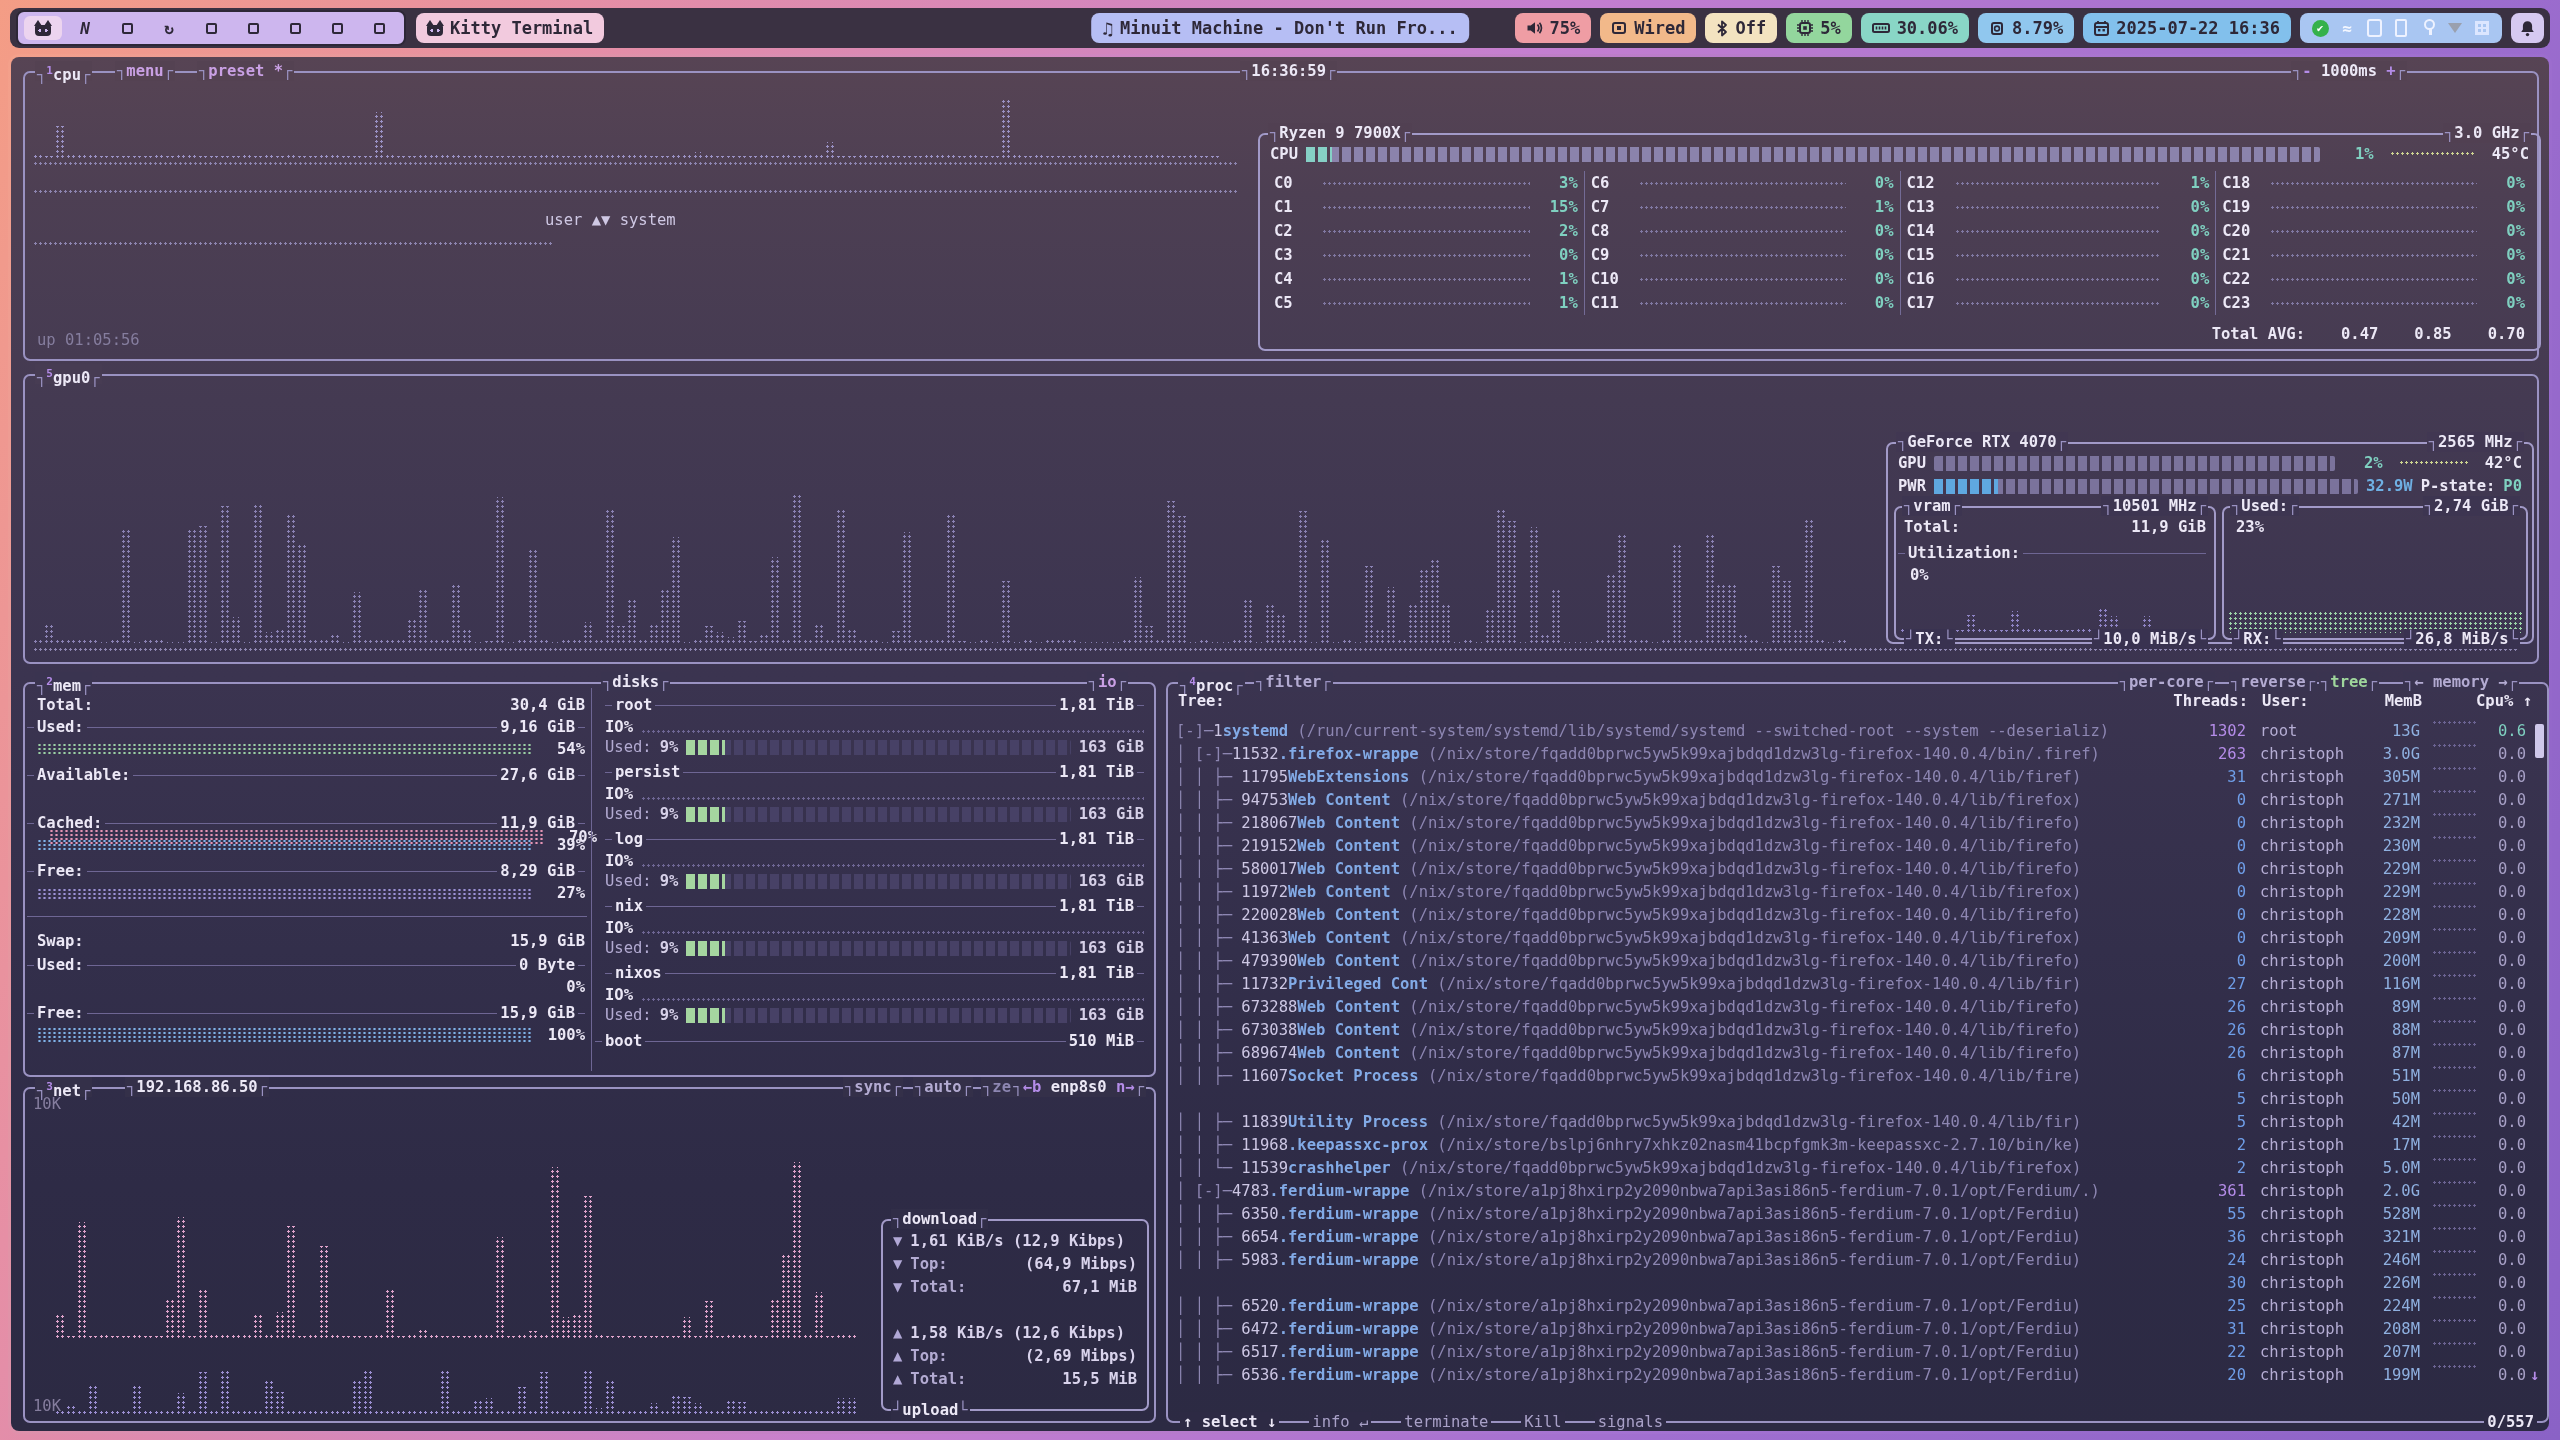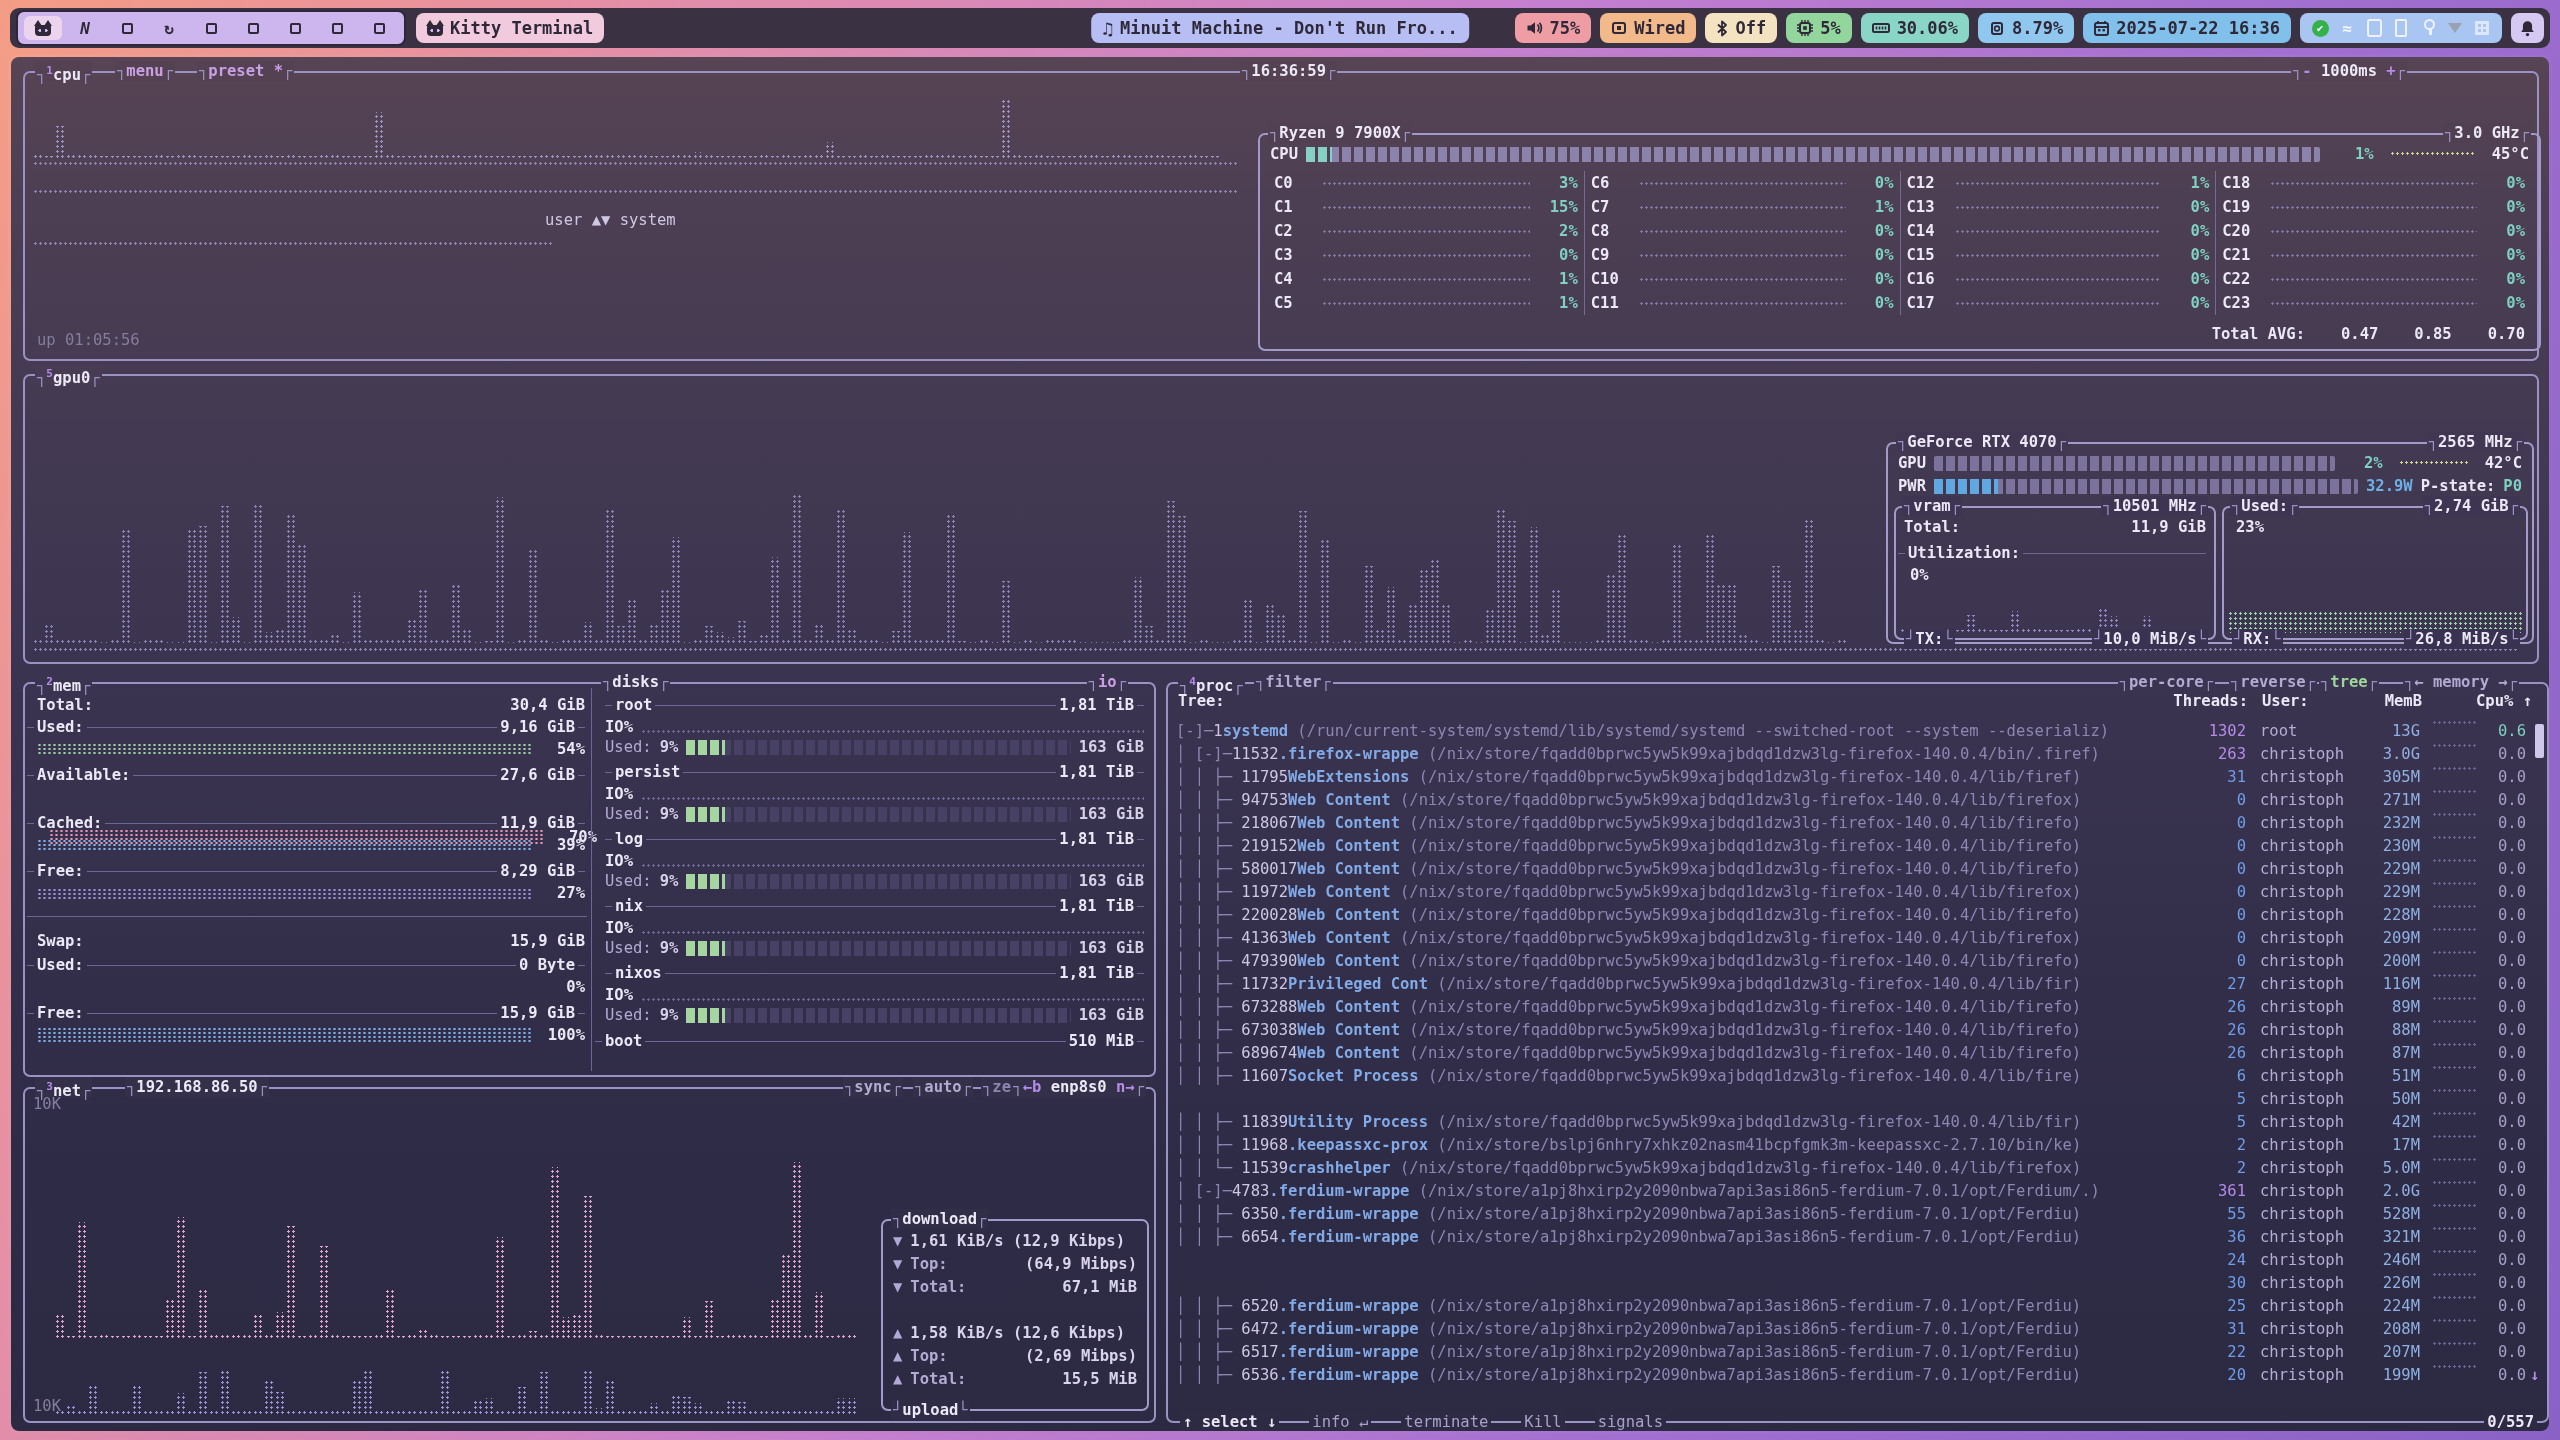--- a/index.html
+++ b/index.html
@@ -1360,20 +1360,21 @@
             <div class="prow">
           <span class="treecell"><span class="dim2">│ │ ├─ </span><span class="ppid">6654</span><span class="pname">.ferdium-wrappe</span><span class="pcmd"> (/nix/store/a1pj8hxirp2y2090nbwa7api3asi86n5-ferdium-7.0.1/opt/Ferdiu)</span></span>
           <span class="pth">36</span>
           <span class="puser">christoph</span>
           <span class="pmem">321M</span>
           <span class="pdots"></span>
           <span class="pcpu">0.0</span>
           <span class="parw"></span>
         </div>
             <div class="prow">
+          <span class="treecell"><span class="dim2">│ │ ├─ </span><span class="ppid">5983</span><span class="pname">.ferdium-wrappe</span><span class="pcmd"> (/nix/store/a1pj8hxirp2y2090nbwa7api3asi86n5-ferdium-7.0.1/opt/Ferdiu)</span></span>
           <span class="pth">24</span>
           <span class="puser">christoph</span>
           <span class="pmem">246M</span>
           <span class="pdots"></span>
           <span class="pcpu">0.0</span>
           <span class="parw"></span>
         </div>
             <div class="prow">
           <span class="pth">30</span>
           <span class="puser">christoph</span>

